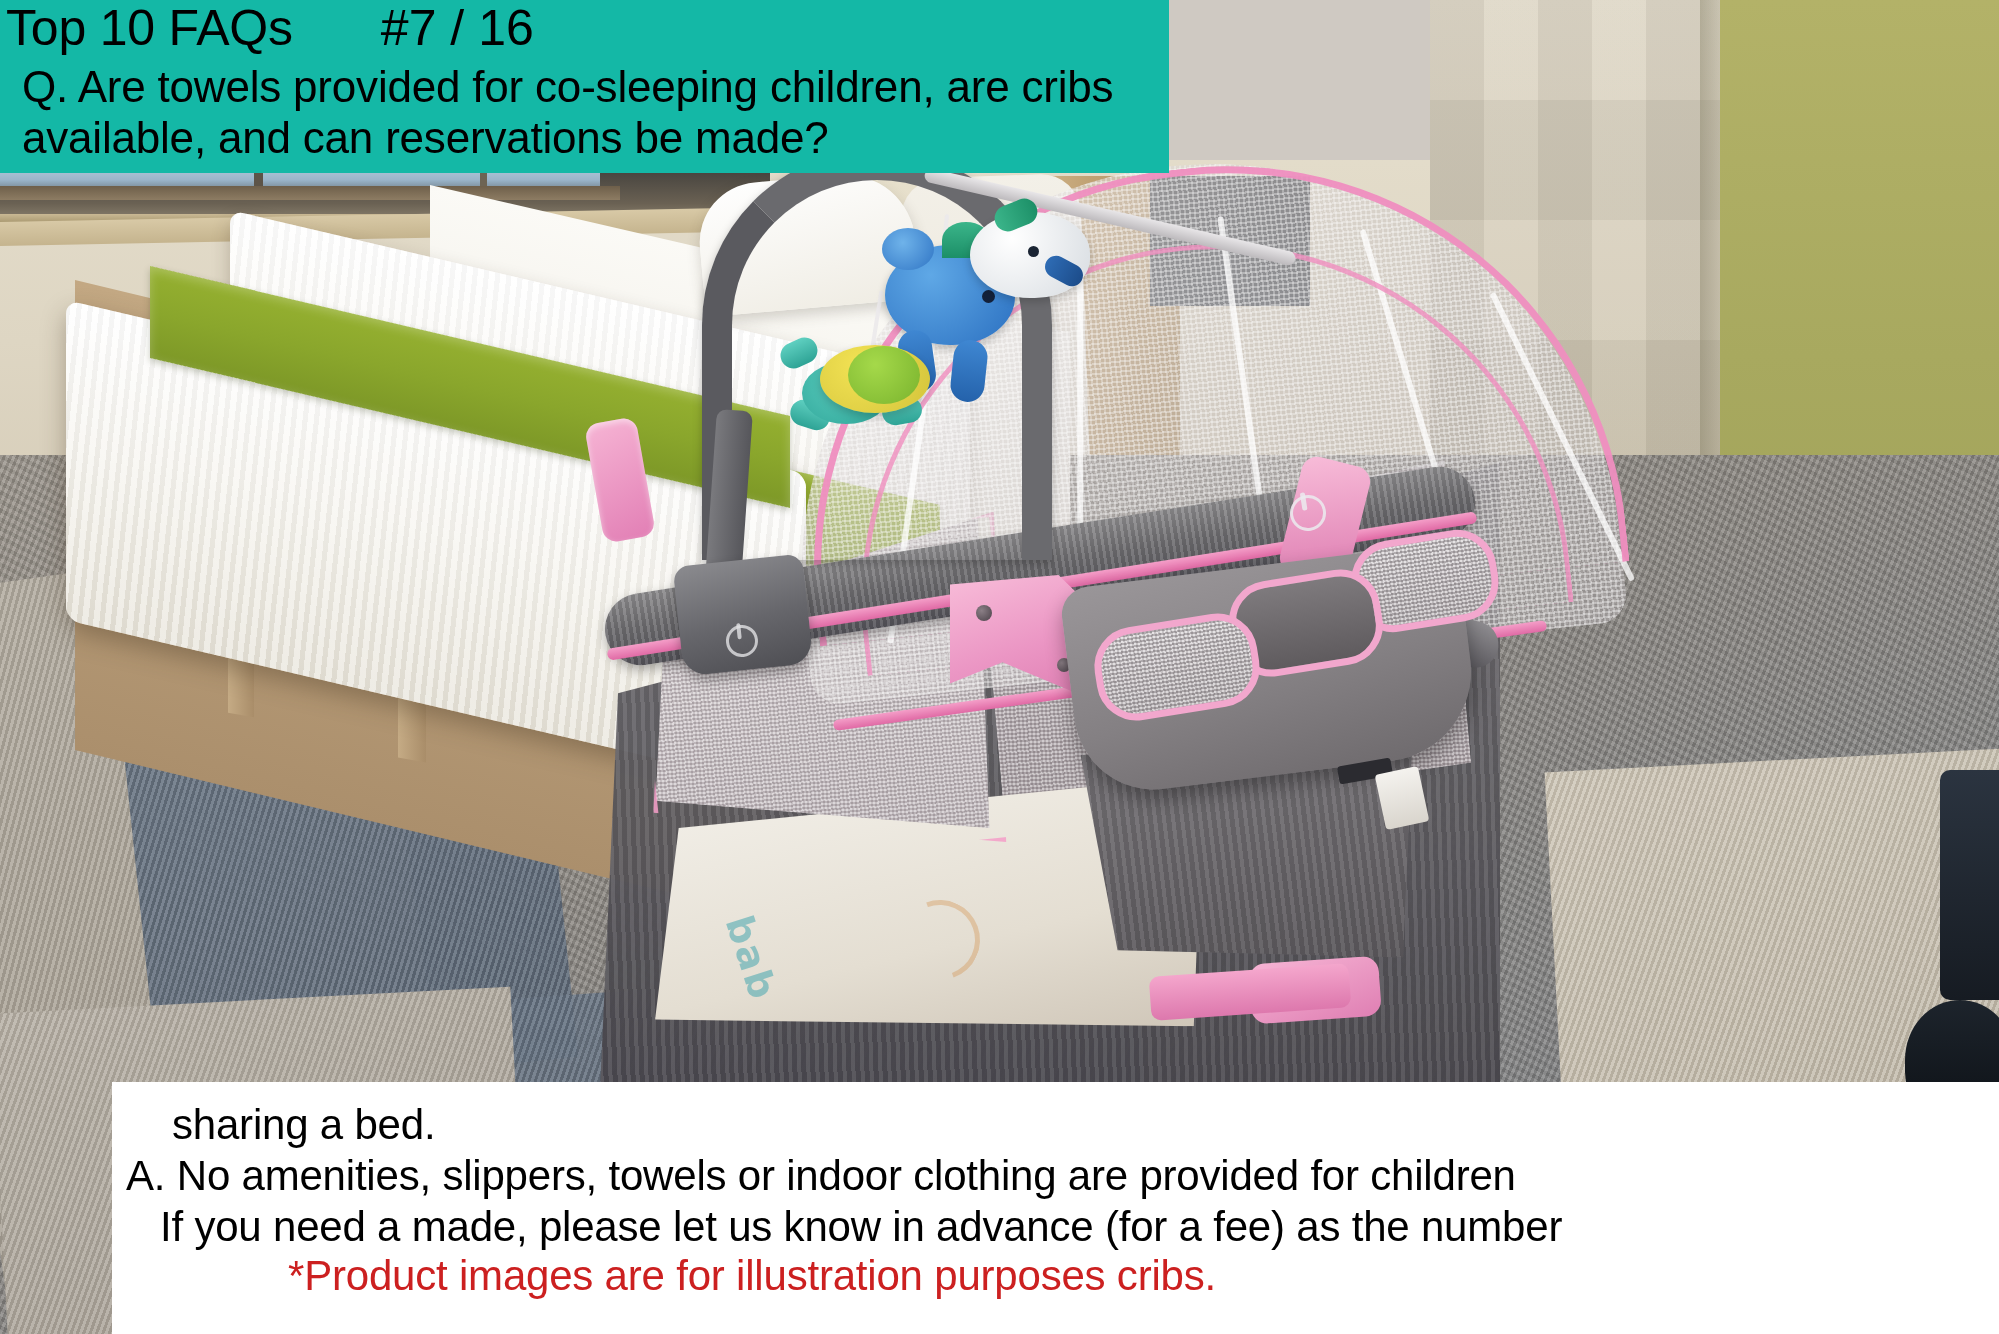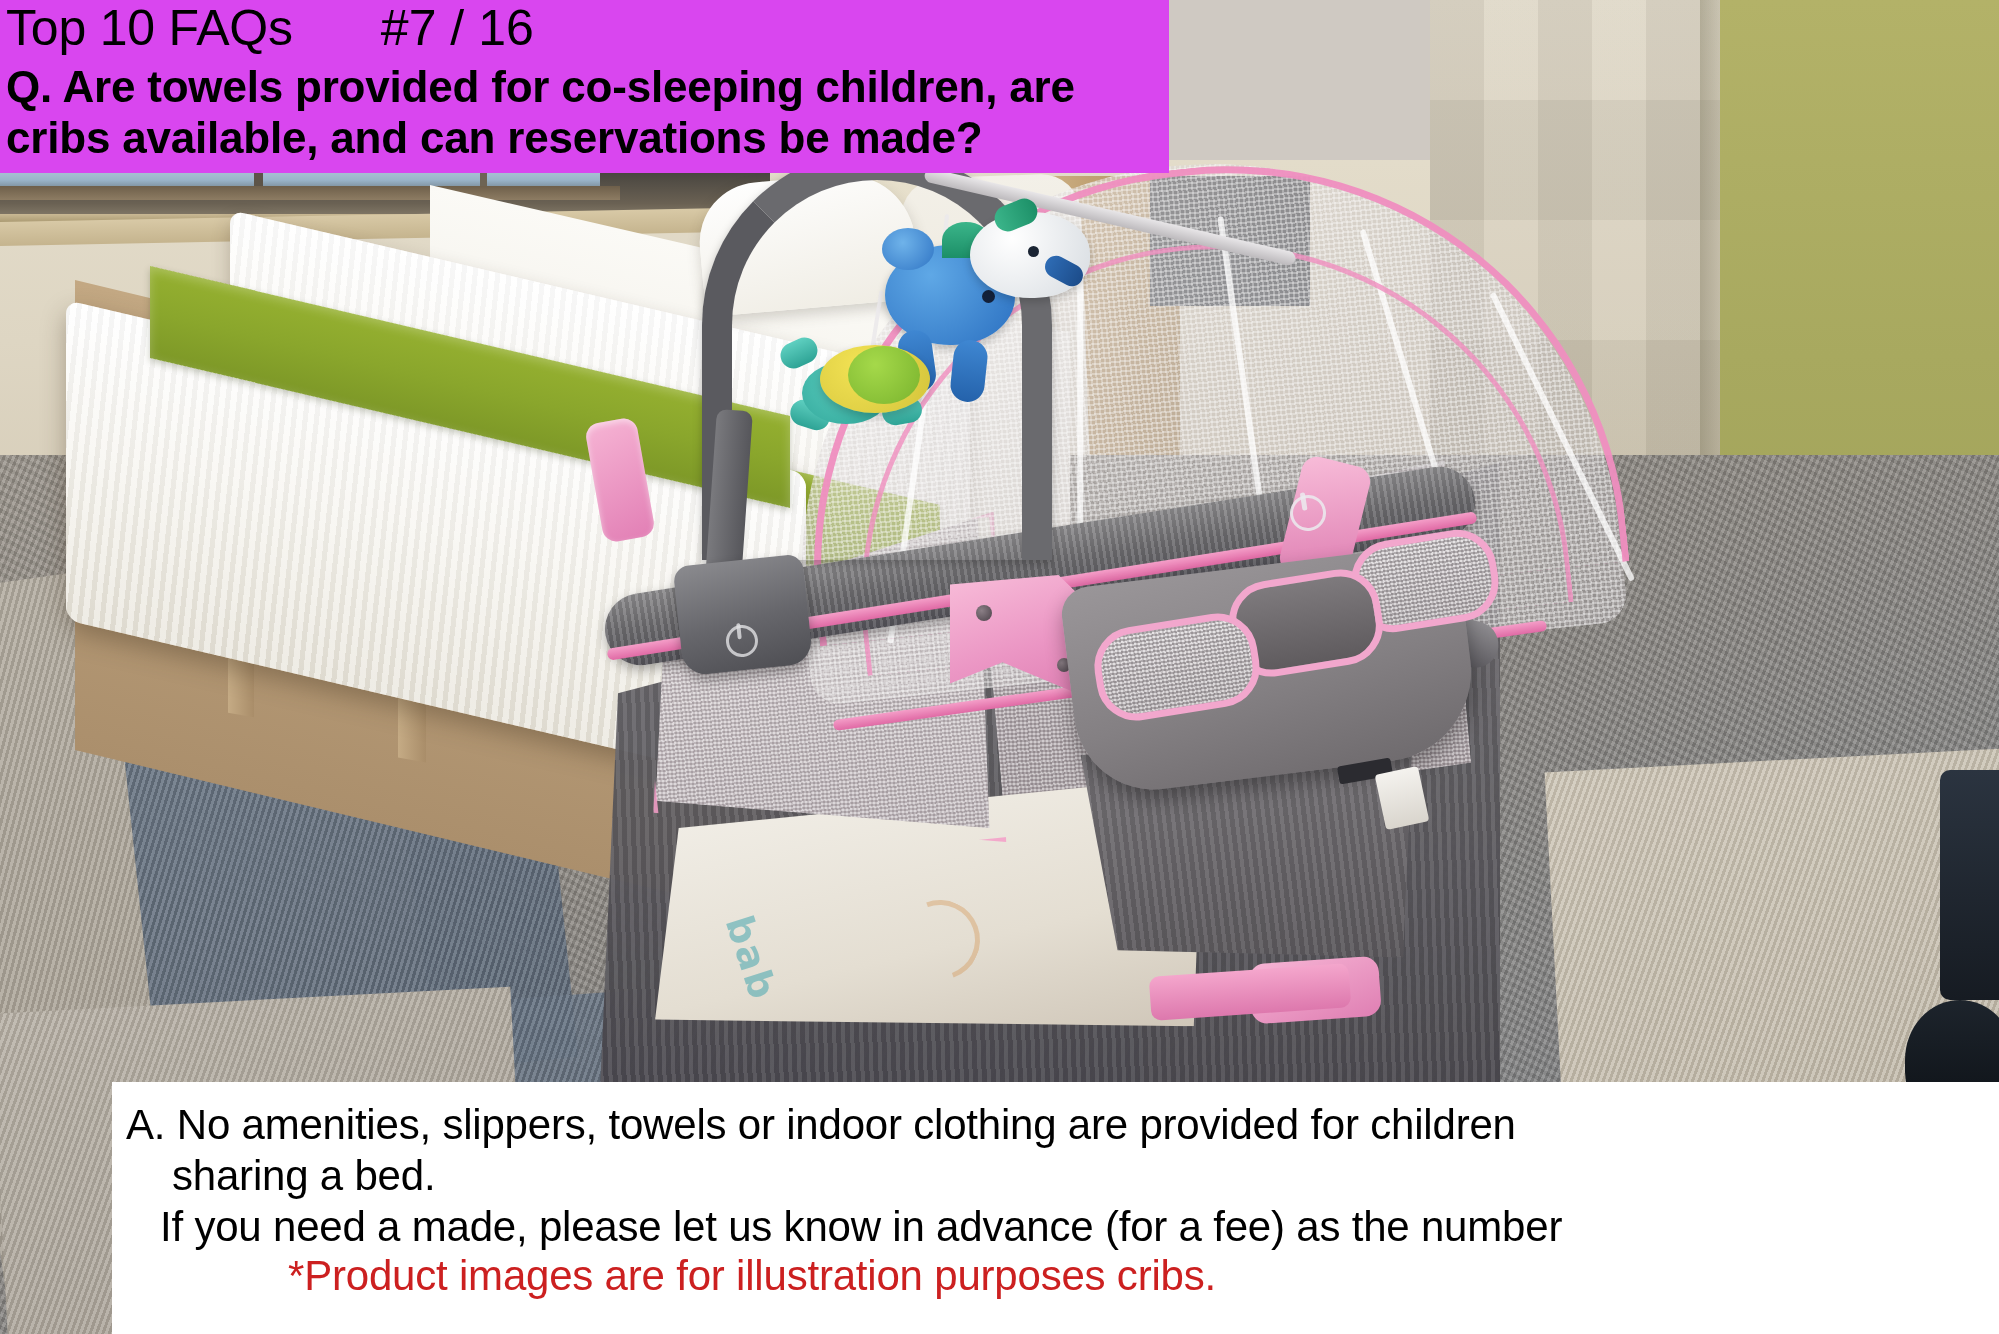--- a/index.html
+++ b/index.html
@@ -295,27 +295,27 @@
     background:linear-gradient(180deg,#f4f2ee,#d9d5cd);transform:rotate(-12deg);}
   .caddy-strap{position:absolute;left:748px;top:612px;width:54px;height:18px;
     background:#2b2b30;transform:rotate(-10deg);border-radius:3px;}
   .caddy-pink-bottom{position:absolute;left:560px;top:820px;width:200px;height:44px;border-radius:10px;
     background:linear-gradient(180deg,#f4a6cc,#dd78ad);transform:rotate(-4deg);}
 
   .crib-grey-tube{position:absolute;left:780px;top:460px;width:130px;height:46px;border-radius:24px;
     background:linear-gradient(180deg,#8e8c90,#5e5c61);transform:rotate(16deg);}
 
   
-  .q-box{position:absolute;left:0;top:0;width:1169px;min-height:168px;background:#d946ef;
+  .q-box{position:absolute;left:0;top:0;width:1169px;min-height:168px;background:#14b8a6;
     padding:2px 0 10px 0;box-sizing:border-box;}
   .q-title-row{display:flex;align-items:baseline;padding-left:6px;}
   .q-title{font-size:50px;color:#000;line-height:1.06;letter-spacing:-.2px;}
   .q-counter{font-size:50px;color:#000;line-height:1.06;margin-left:88px;}
-  .q-text{font-size:44px;color:#000;line-height:1.16;padding-left:6px;padding-top:6px;
-    letter-spacing:-.2px;font-weight:bold;}
+  .q-text{font-size:44px;color:#000;line-height:1.16;padding-left:22px;padding-top:6px;
+    letter-spacing:-.2px;}
 
   .a-box{position:absolute;left:112px;top:1082px;width:1887px;height:252px;background:#ffffff;
     box-sizing:border-box;padding:18px 0 0 14px;}
   .a-line{font-size:42px;color:#000;line-height:1.21;letter-spacing:-.2px;white-space:nowrap;}
   .a-indent{padding-left:46px;}
   .a-indent2{padding-left:34px;}
   .a-lastrow{display:flex;align-items:baseline;}
   .a-note{color:#cc2020;font-size:42px;letter-spacing:-.2px;margin-left:162px;}
 </style>
 </head>
@@ -441,21 +441,21 @@
 
   <div class="q-box">
     <div class="q-title-row">
       <div class="q-title">Top 10 FAQs</div>
       <div class="q-counter">#7 / 16</div>
     </div>
     <div class="q-text">Q.  Are towels provided for co-sleeping children, are cribs available, and can reservations be made?</div>
   </div>
 
   <div class="a-box">
+    <div class="a-line a-indent">sharing a bed.</div>
     <div class="a-line">A. No amenities, slippers, towels or indoor clothing are provided for children</div>
-    <div class="a-line a-indent">sharing a bed.</div>
     <div class="a-line a-indent2">If you need a made, please let us know in advance (for a fee) as the number</div>
     <div class="a-lastrow">
       <div class="a-note">*Product images are for illustration purposes cribs.</div>
     </div>
   </div>
 
 </div>
 
 </body></html>

